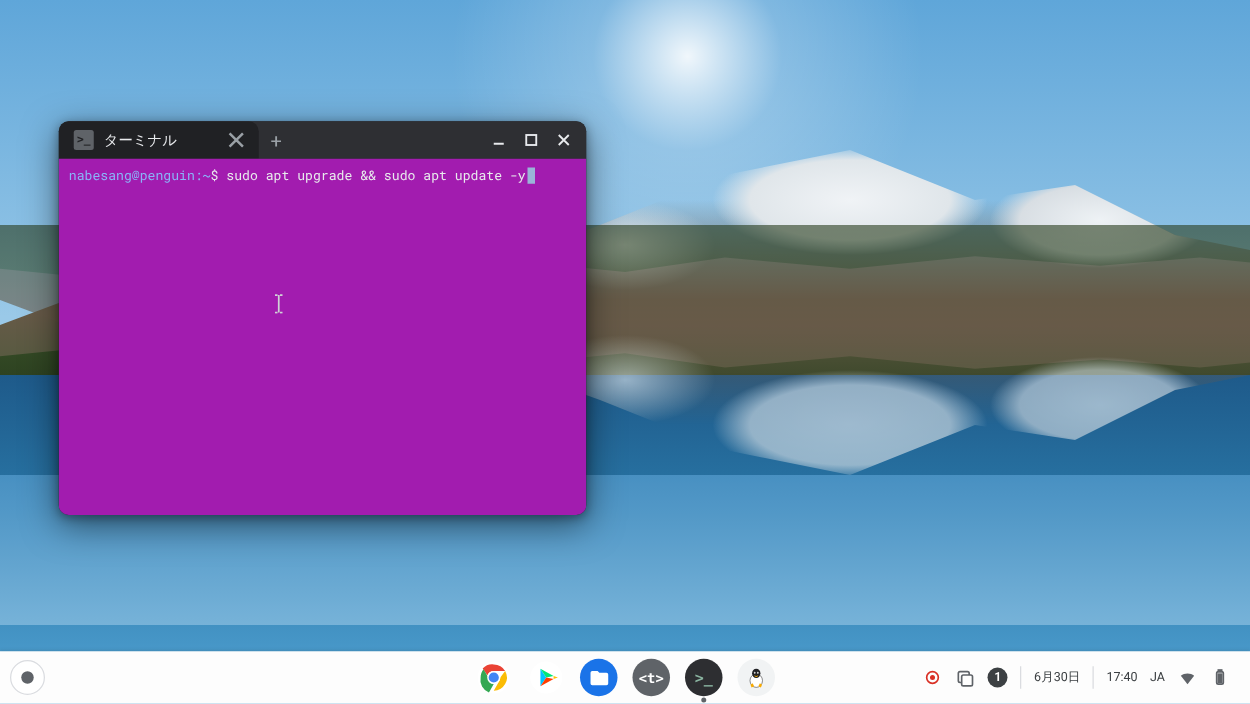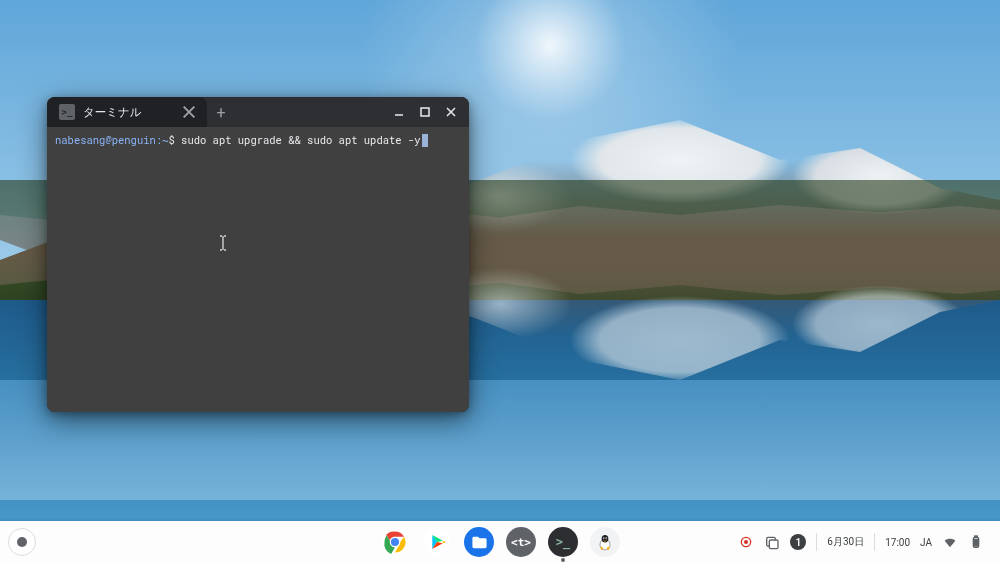--- a/index.html
+++ b/index.html
@@ -97,21 +97,21 @@
 
   .terminal-body {
     flex:1;
     padding: 6px 8px;
     font-family: "Roboto Mono","Consolas","Menlo",monospace;
     font-size: 10.5px;
     line-height: 1.5;
     position: relative;
     cursor: text;
     color:#e8eaed;
-    background:#404040;
+    background:#a21caf;
   }
   .prompt-user { color:#8ab4f8;}
   .prompt-symbol { color:#e8eaed;}
   .command-text { color:#e8eaed;}
   .text-cursor {
     display:inline-block; width:6px; height:13px;
     background:#9ab4d8; vertical-align:text-bottom; margin-left:1px;
   }
   .ibeam {
     position:absolute; left:172px; top:108px;
@@ -284,21 +284,21 @@
       <div class="status-btn">
         <svg viewBox="0 0 24 24" fill="none" stroke="#5f6368" stroke-width="2">
             <rect x="4" y="5" width="13" height="13" rx="2"></rect>
             <rect x="8" y="9" width="13" height="13" rx="2" fill="#fff"></rect>
           </svg>
       </div>
       <div class="pill">1</div>
       <div class="divider"></div>
       <span class="status-text">6月30日</span>
       <div class="divider"></div>
-      <span class="status-text">17:00</span>
+      <span class="status-text">17:40</span>
       <span class="status-text">JA</span>
       <div class="status-btn">
         <svg viewBox="0 0 24 24" fill="#5f6368">
             <path d="M12 20l8-10c-4.4-3.6-11.6-3.6-16 0l8 10z"></path>
           </svg>
       </div>
       <div class="status-btn">
         <svg viewBox="0 0 24 24" fill="none" stroke="#5f6368" stroke-width="2">
             <rect x="8" y="5" width="8" height="15" rx="2"></rect>
             <rect x="10" y="3" width="4" height="2" fill="#5f6368"></rect>

